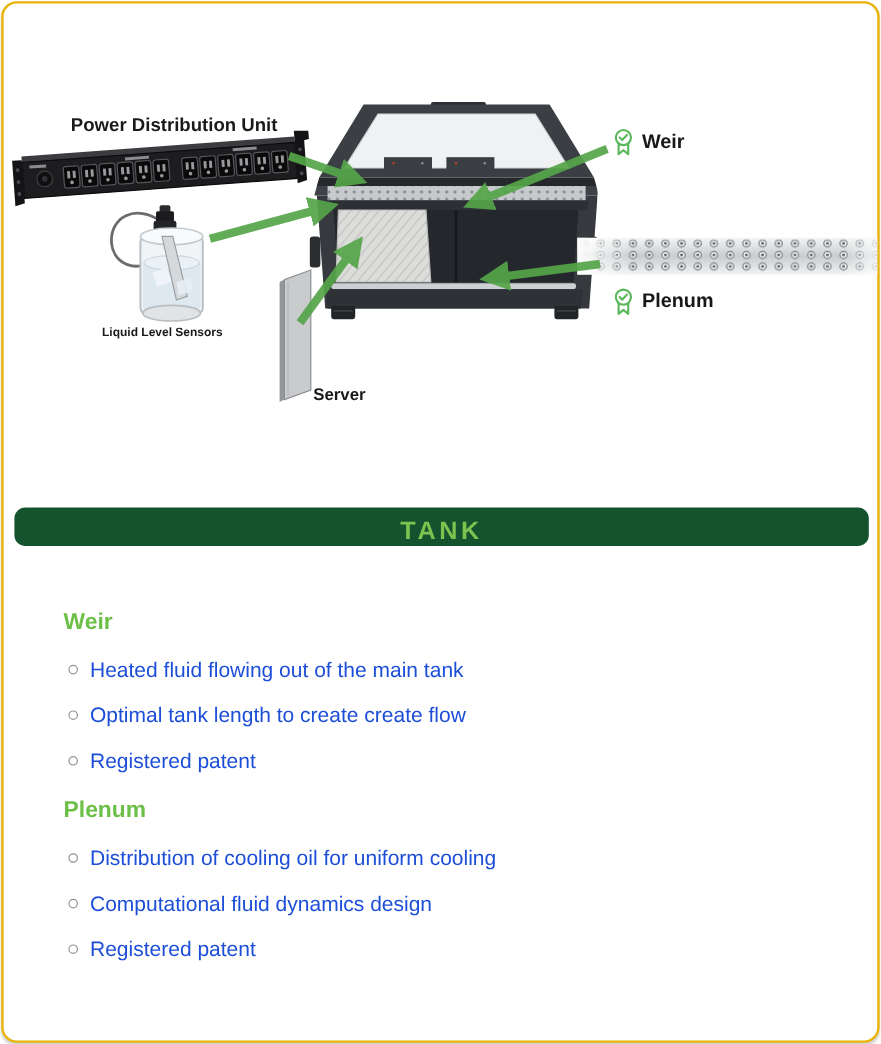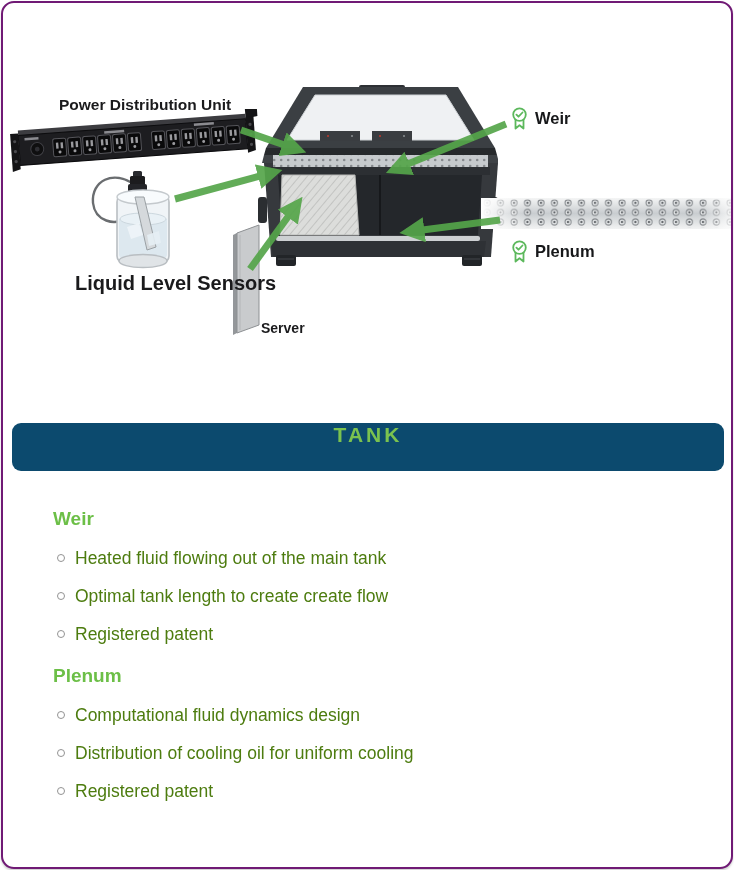--- a/index.html
+++ b/index.html
@@ -1,62 +1,62 @@
 <!DOCTYPE html>
 <html><head>
 <meta charset="utf-8">
 <style>
   * { box-sizing: border-box; margin: 0; padding: 0; }
   html, body { width: 734px; height: 870px; background: #ffffff; }
   body { font-family: "Liberation Sans", sans-serif; position: relative; }
 
   .page {
     position: absolute; inset: 1px;
-    border: 2px solid #701a75; border-radius: 13px;
+    border: 2px solid #eab308; border-radius: 13px;
     background: #ffffff;
     box-shadow: 0 2px 2px rgba(130,130,130,.35);
     overflow: hidden;
   }
 
   
   .diagram { position: absolute; left: 0; top: 0; width: 730px; height: 420px; }
   .art { position: absolute; }
   .arrows-layer { position: absolute; left: 0; top: 0; width: 730px; height: 420px; pointer-events: none; }
 
   .dlabel { position: absolute; font-weight: 700; color: #1a1a1c; white-space: nowrap; }
   .dlabel.pdu     { left: 56px;  top: 93px;  font-size: 15.5px; }
-  .dlabel.sensors { left: 72px;  top: 269px; font-size: 20px; }
+  .dlabel.sensors { left: 82px;  top: 269px; font-size: 10px; }
   .dlabel.server  { left: 258px; top: 317px; font-size: 14px; }
 
   .callout { position: absolute; display: flex; align-items: center; gap: 7px; }
   .callout .badge { flex: 0 0 auto; }
   .callout-text { font-weight: 700; font-size: 16.5px; color: #17181a; }
   .weir-callout   { left: 508px; top: 104px; }
   .plenum-callout { left: 508px; top: 237px; }
 
   
   .banner {
-    position: absolute; left: 9px; top: 420px; width: 712px; height: 48px;
-    background: #0c4a6e; border-radius: 9px;
-    display: flex; align-items: flex-start; justify-content: center;
+    position: absolute; left: 9px; top: 420px; width: 712px; height: 32px;
+    background: #14532d; border-radius: 9px;
+    display: flex; align-items: flex-end; justify-content: center;
   }
   .banner span {
     font-size: 21px; font-weight: 600; letter-spacing: 3px; color: #7bc24f;
   }
 
   
   .content { position: absolute; left: 50px; top: 505px; right: 36px; }
   .sec-heading { font-size: 19px; font-weight: 700; color: #6cbf47; line-height: 22px; margin: 0 0 17px 0; }
   .bullets { list-style: none; margin: 0 0 20px 0; padding: 0; }
   .bullet { display: flex; align-items: center; height: 22px; margin-bottom: 16px; }
   .ring {
     width: 8px; height: 8px; border: 1.6px solid #939393; border-radius: 50%;
     margin-left: 4px; margin-right: 10px; flex: 0 0 auto; background: #fff;
   }
-  .btext { font-size: 17.5px; color: #4d7c0f; line-height: 22px; white-space: nowrap; }
+  .btext { font-size: 17.5px; color: #1d4ed8; line-height: 22px; white-space: nowrap; }
 </style>
 </head>
 <body>
 
 <div class="page">
 
   <div class="diagram">
 
     <svg class="art" style="left:6px; top:106px;" width="250" height="66" viewBox="0 0 250 66">
       <g transform="rotate(-4.2 125 33)">
@@ -305,25 +305,25 @@
       <li class="bullet">
         <span class="ring"></span>
         <span class="btext">Registered patent</span>
       </li>
     </ul>
 
     <h3 class="sec-heading">Plenum</h3>
     <ul class="bullets">
       <li class="bullet">
         <span class="ring"></span>
+        <span class="btext">Distribution of cooling oil for uniform cooling</span>
+      </li>
+      <li class="bullet">
+        <span class="ring"></span>
         <span class="btext">Computational fluid dynamics design</span>
-      </li>
-      <li class="bullet">
-        <span class="ring"></span>
-        <span class="btext">Distribution of cooling oil for uniform cooling</span>
       </li>
       <li class="bullet">
         <span class="ring"></span>
         <span class="btext">Registered patent</span>
       </li>
     </ul>
 
   </div>
 </div>
 

